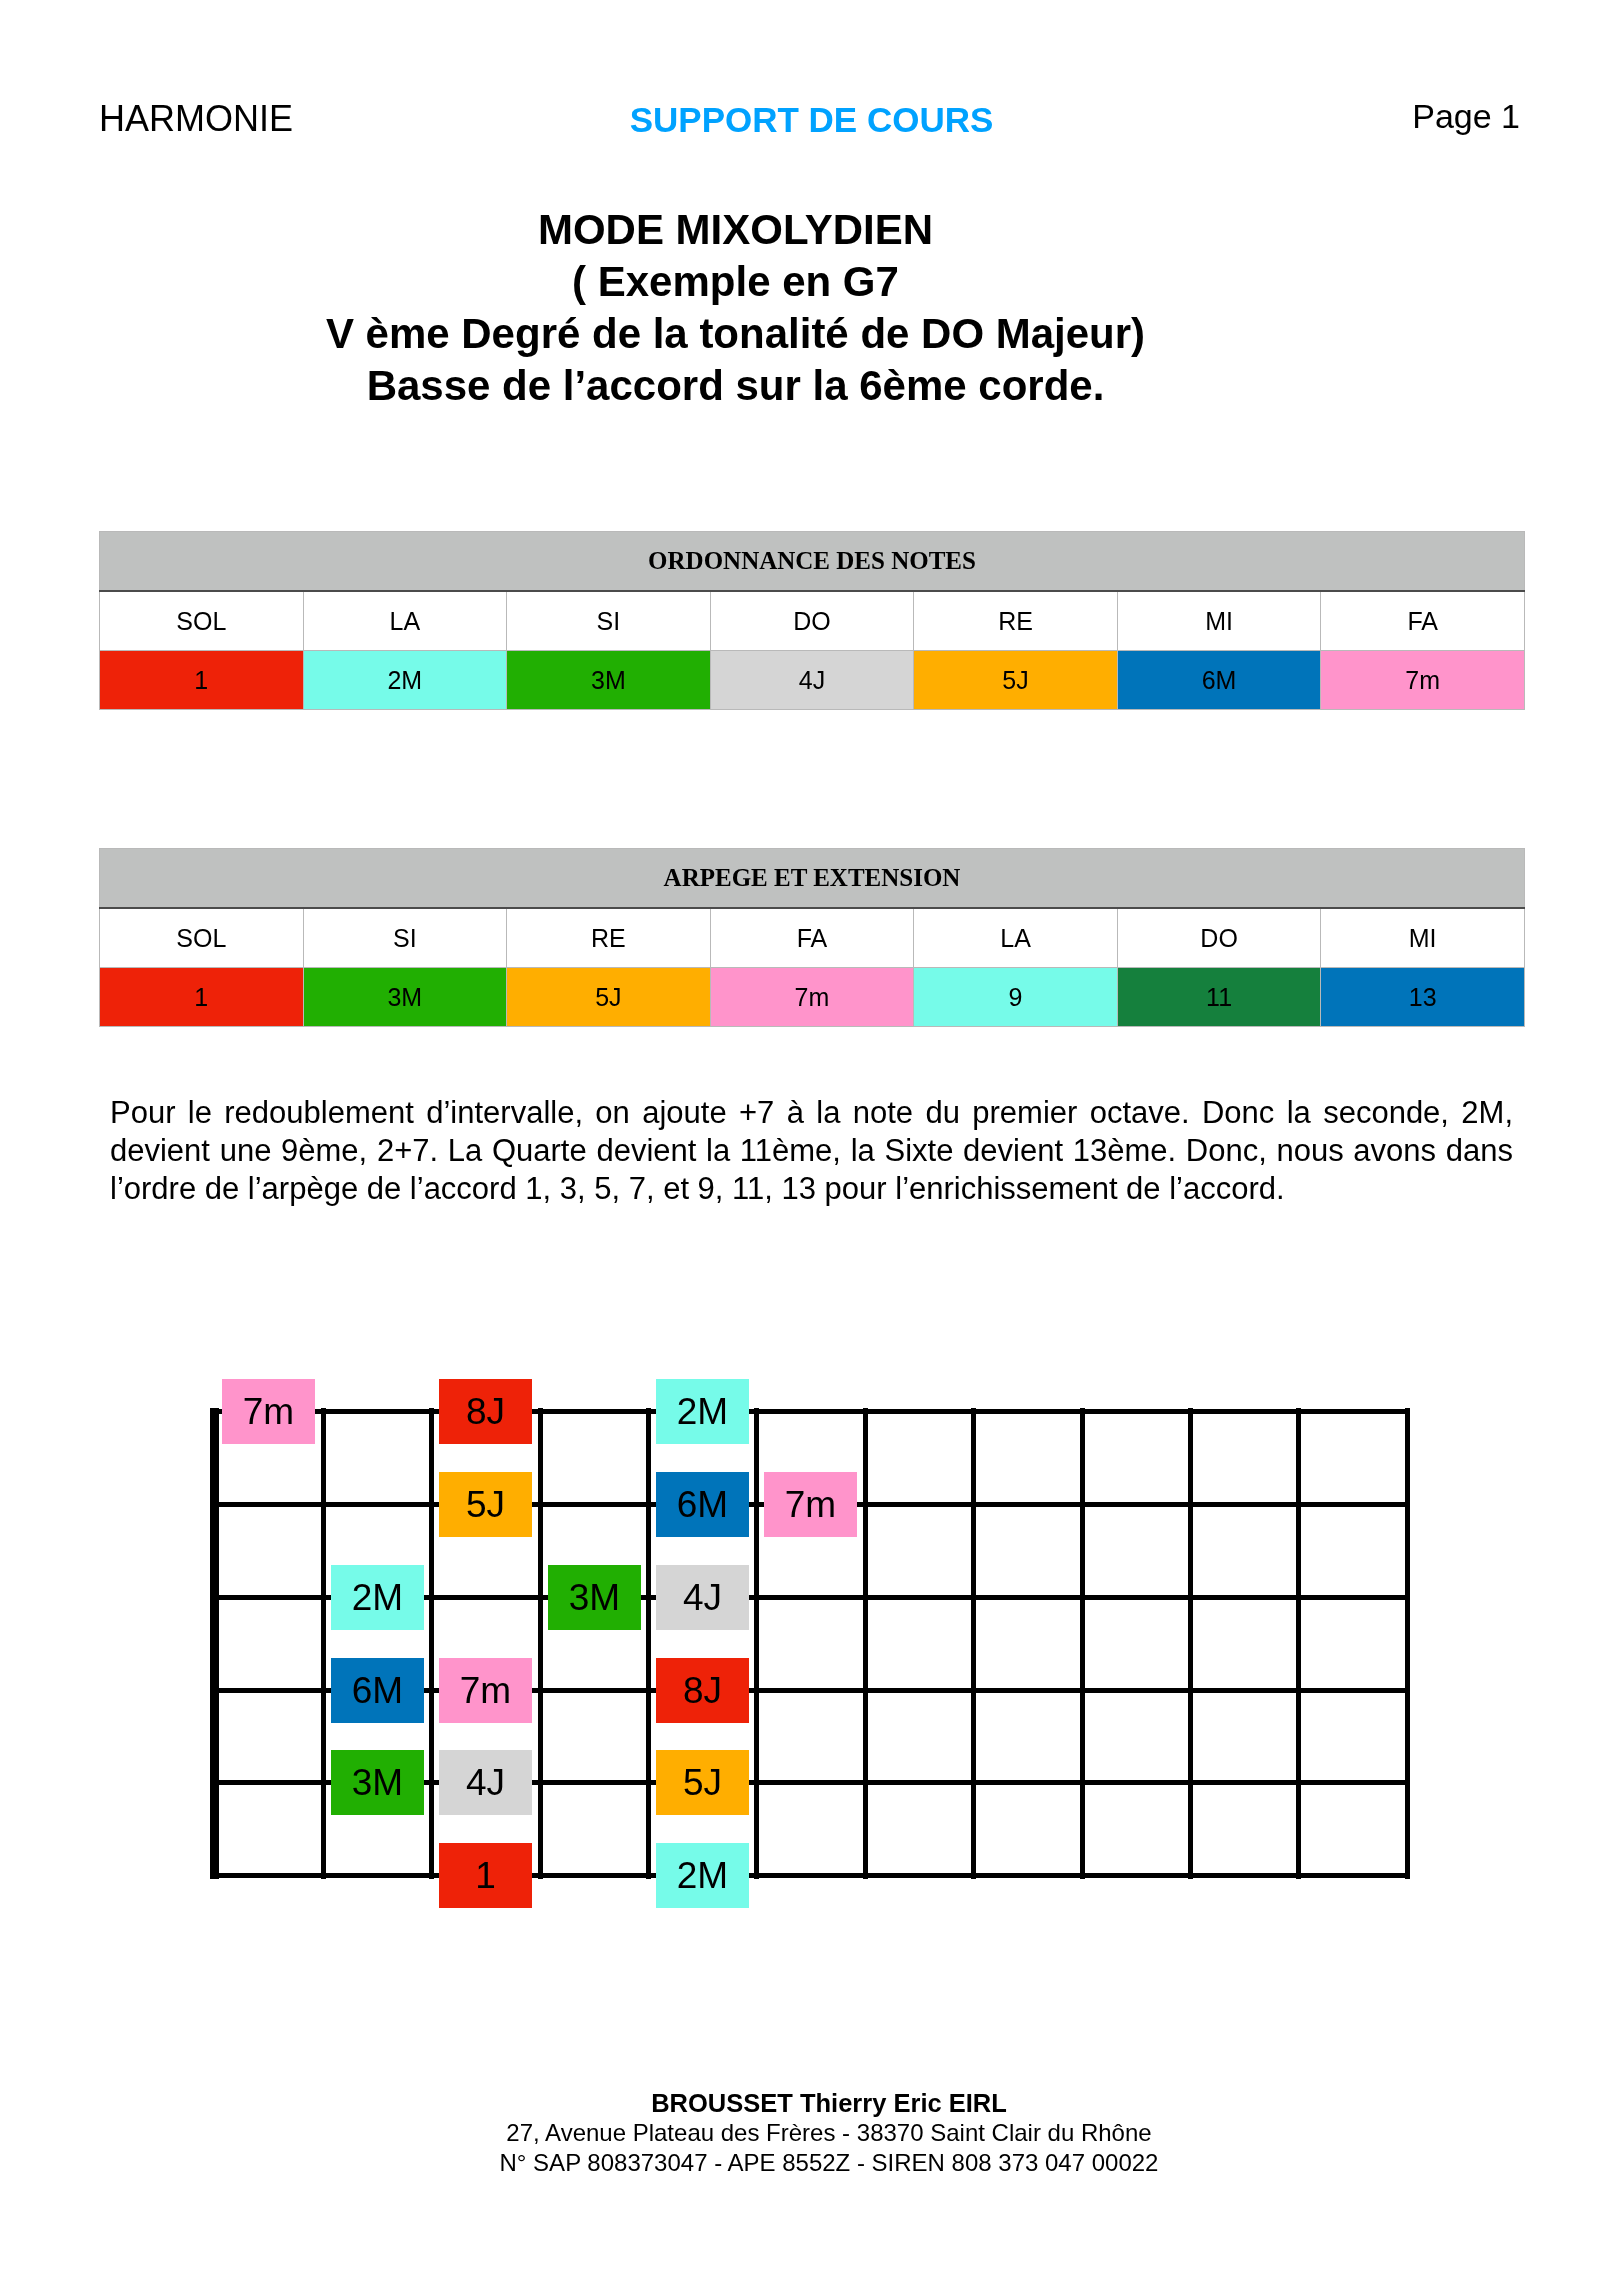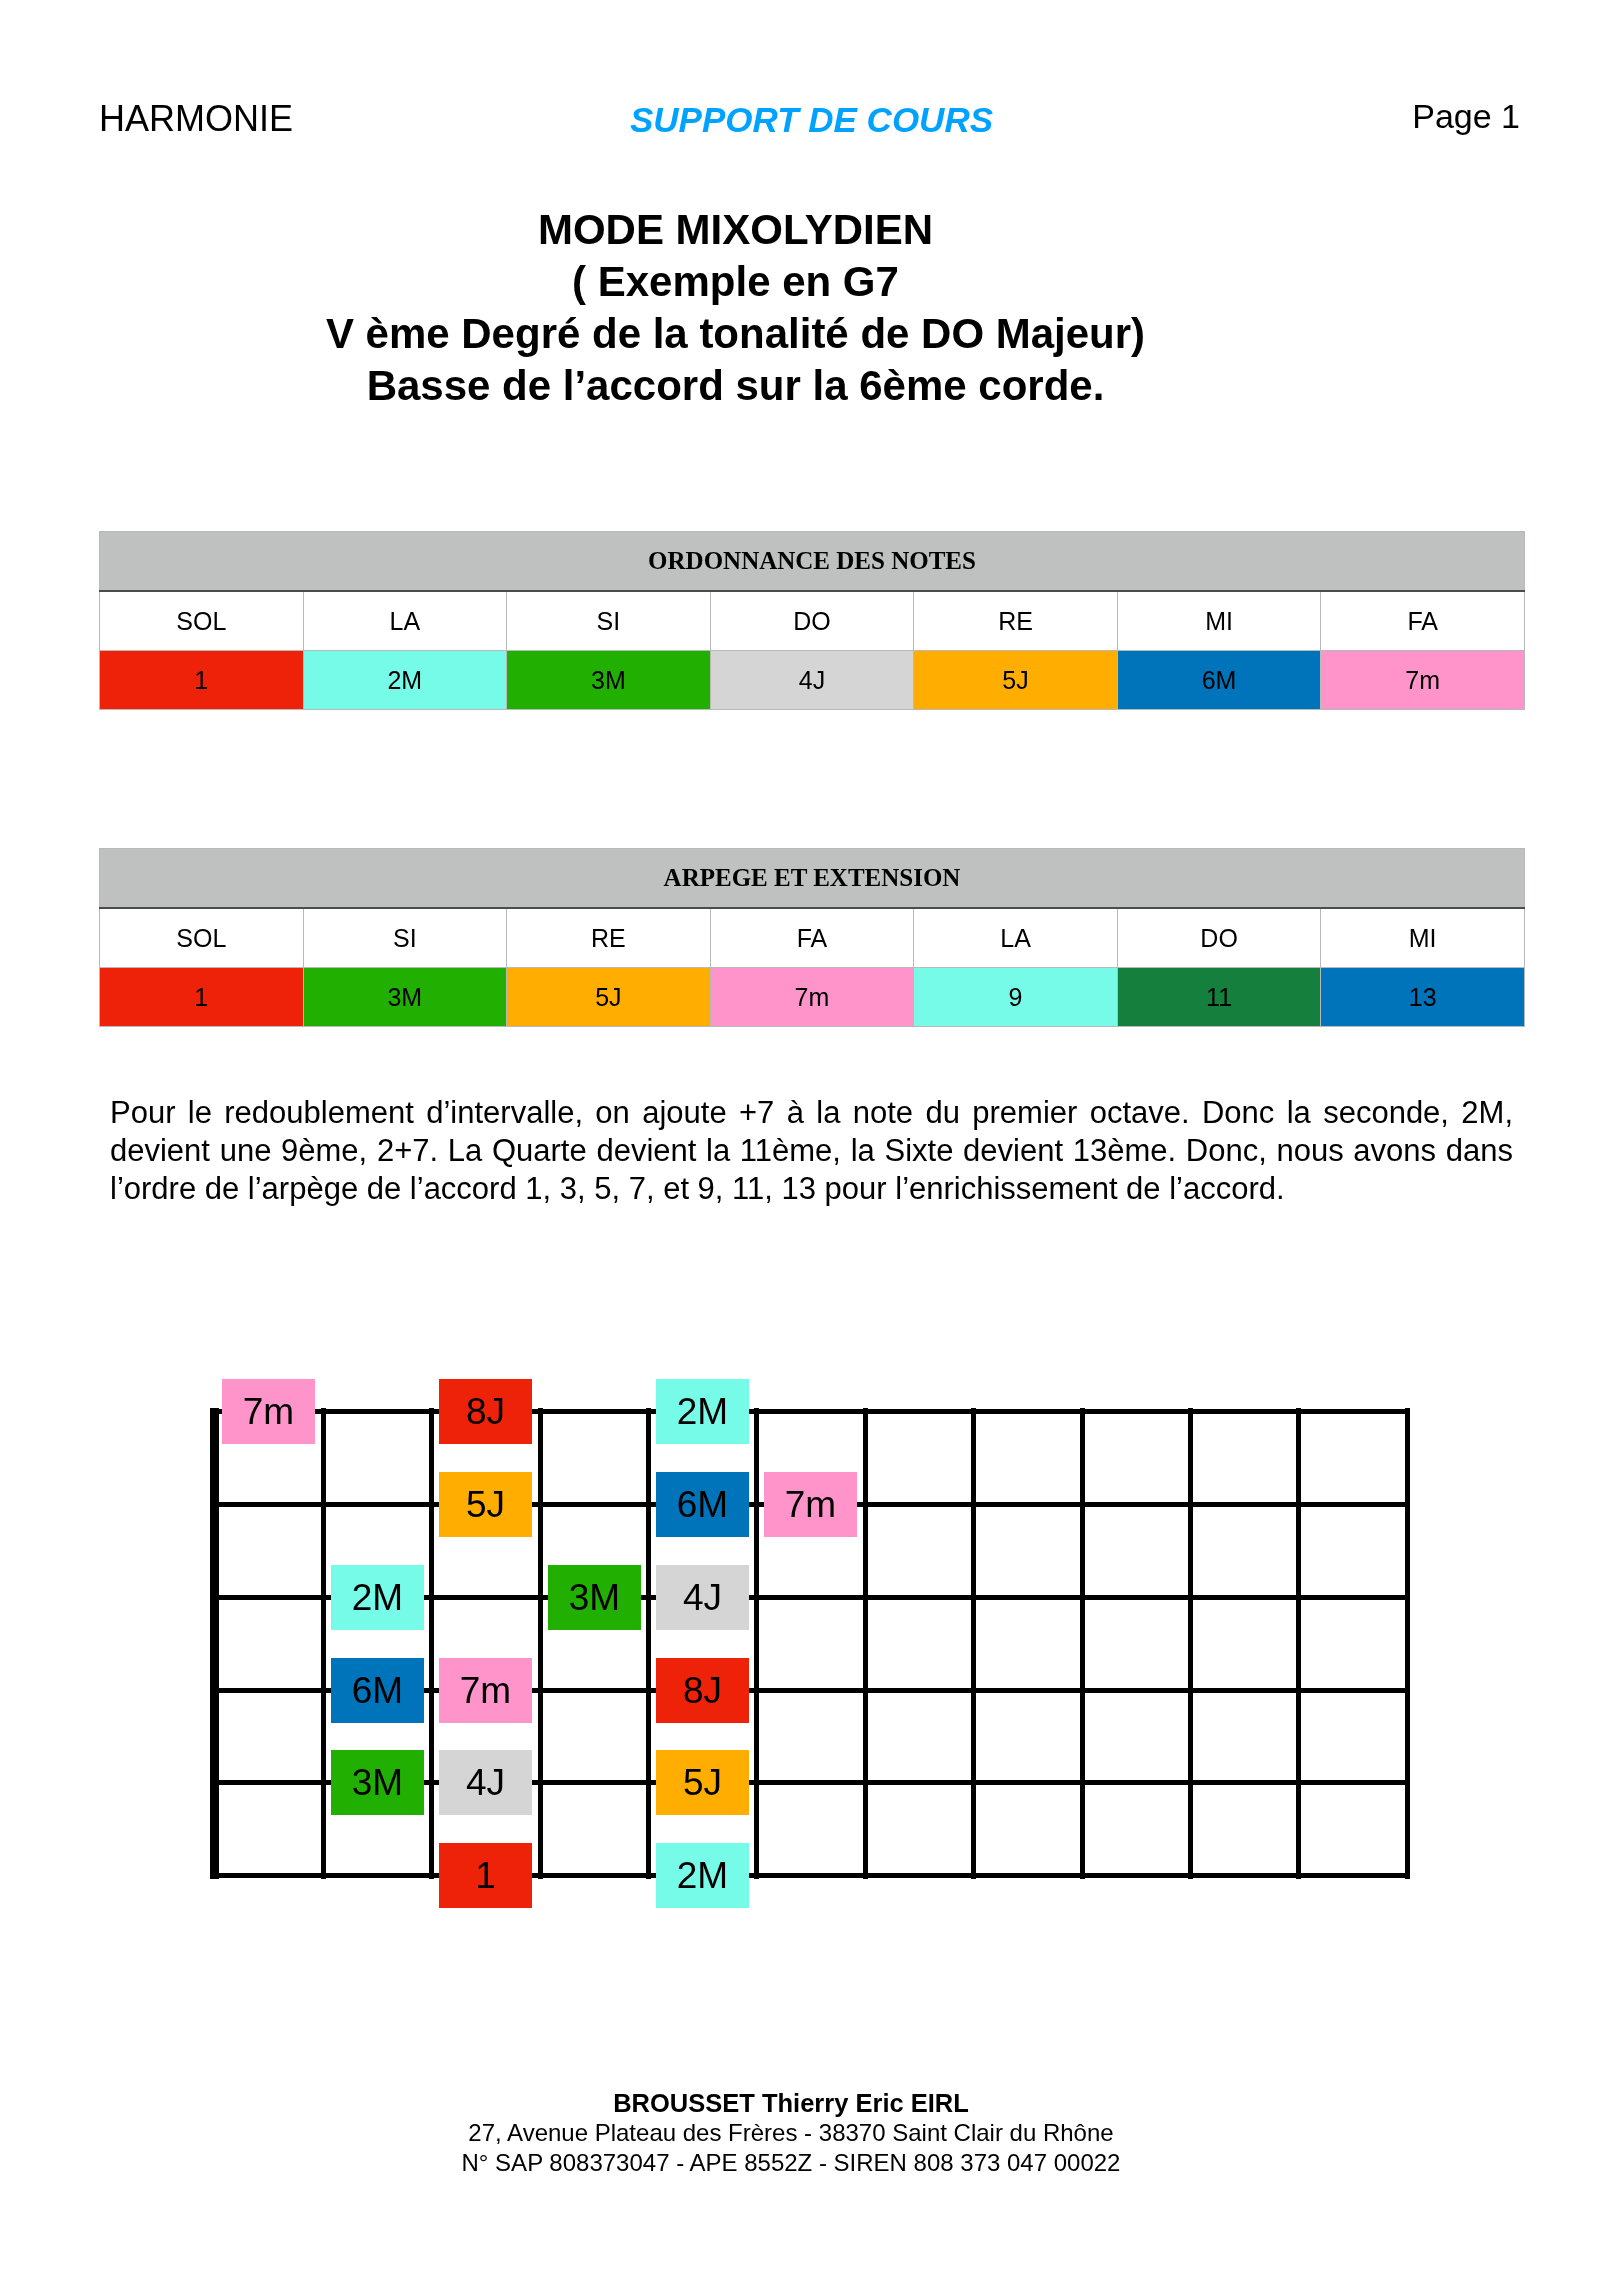--- a/index.html
+++ b/index.html
@@ -32,29 +32,29 @@
     
     .fretboard { left: 0; top: 0; width: 1623px; height: 2295px; pointer-events: none; }
     .fretboard * { pointer-events: auto; }
     .string { position: absolute; height: 5.2px; background: #000; }
     .fret { position: absolute; width: 4.6px; background: #000; }
     .nut { position: absolute; width: 9.2px; background: #000; }
     .box { position: absolute; width: 93px; height: 65px; display: flex; align-items: center; justify-content: center;
            font-size: 37px; color: #000; }
 
     
-    .footer { left: 0; width: 1582px; top: 2088px; text-align: center; }
+    .footer { left: 0; width: 1582px; top: 2088px; text-align: center; padding-left: 38px; }
     .footer .f1 { font-weight: bold; font-size: 25.5px; line-height: 30px; }
     .footer .f2 { font-size: 24px; line-height: 30px; }
   </style>
 </head>
 <body>
 
 <div class="abs hdr-left">HARMONIE</div>
-<div class="abs hdr-center" style="color:#00A2FF;font-style:italic;">SUPPORT DE COURS</div>
+<div class="abs hdr-center" style="color:#00A2FF;">SUPPORT DE COURS</div>
 <div class="abs hdr-right">Page 1</div>
 
 <div class="abs title">
   <div>MODE MIXOLYDIEN</div>
   <div>( Exemple en G7</div>
   <div>V ème Degré de la tonalité de DO Majeur)</div>
   <div>Basse de l’accord sur la 6ème corde.</div>
 </div>
 
 <table class="tbl" style="top:531px;">

